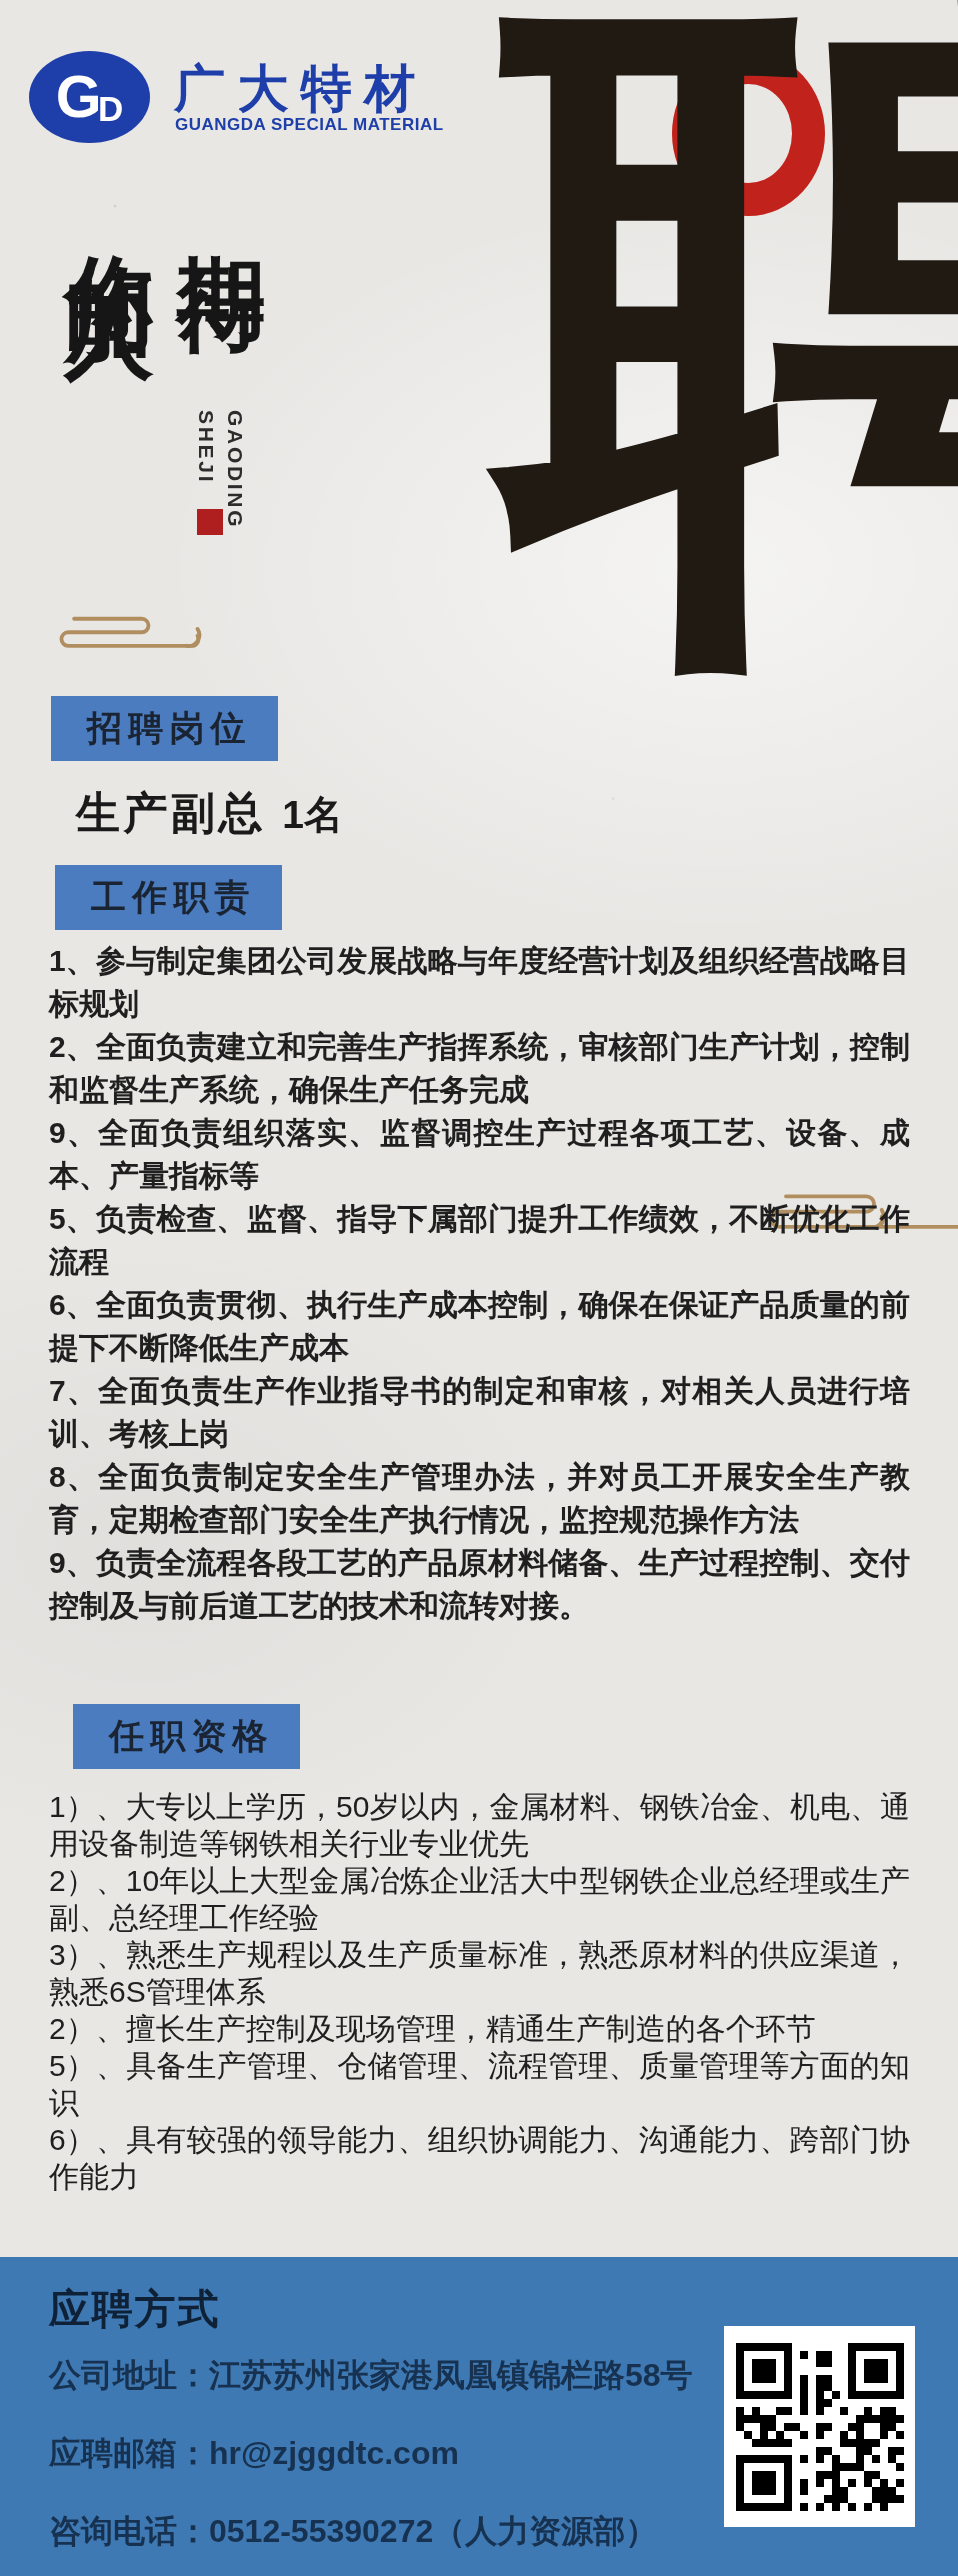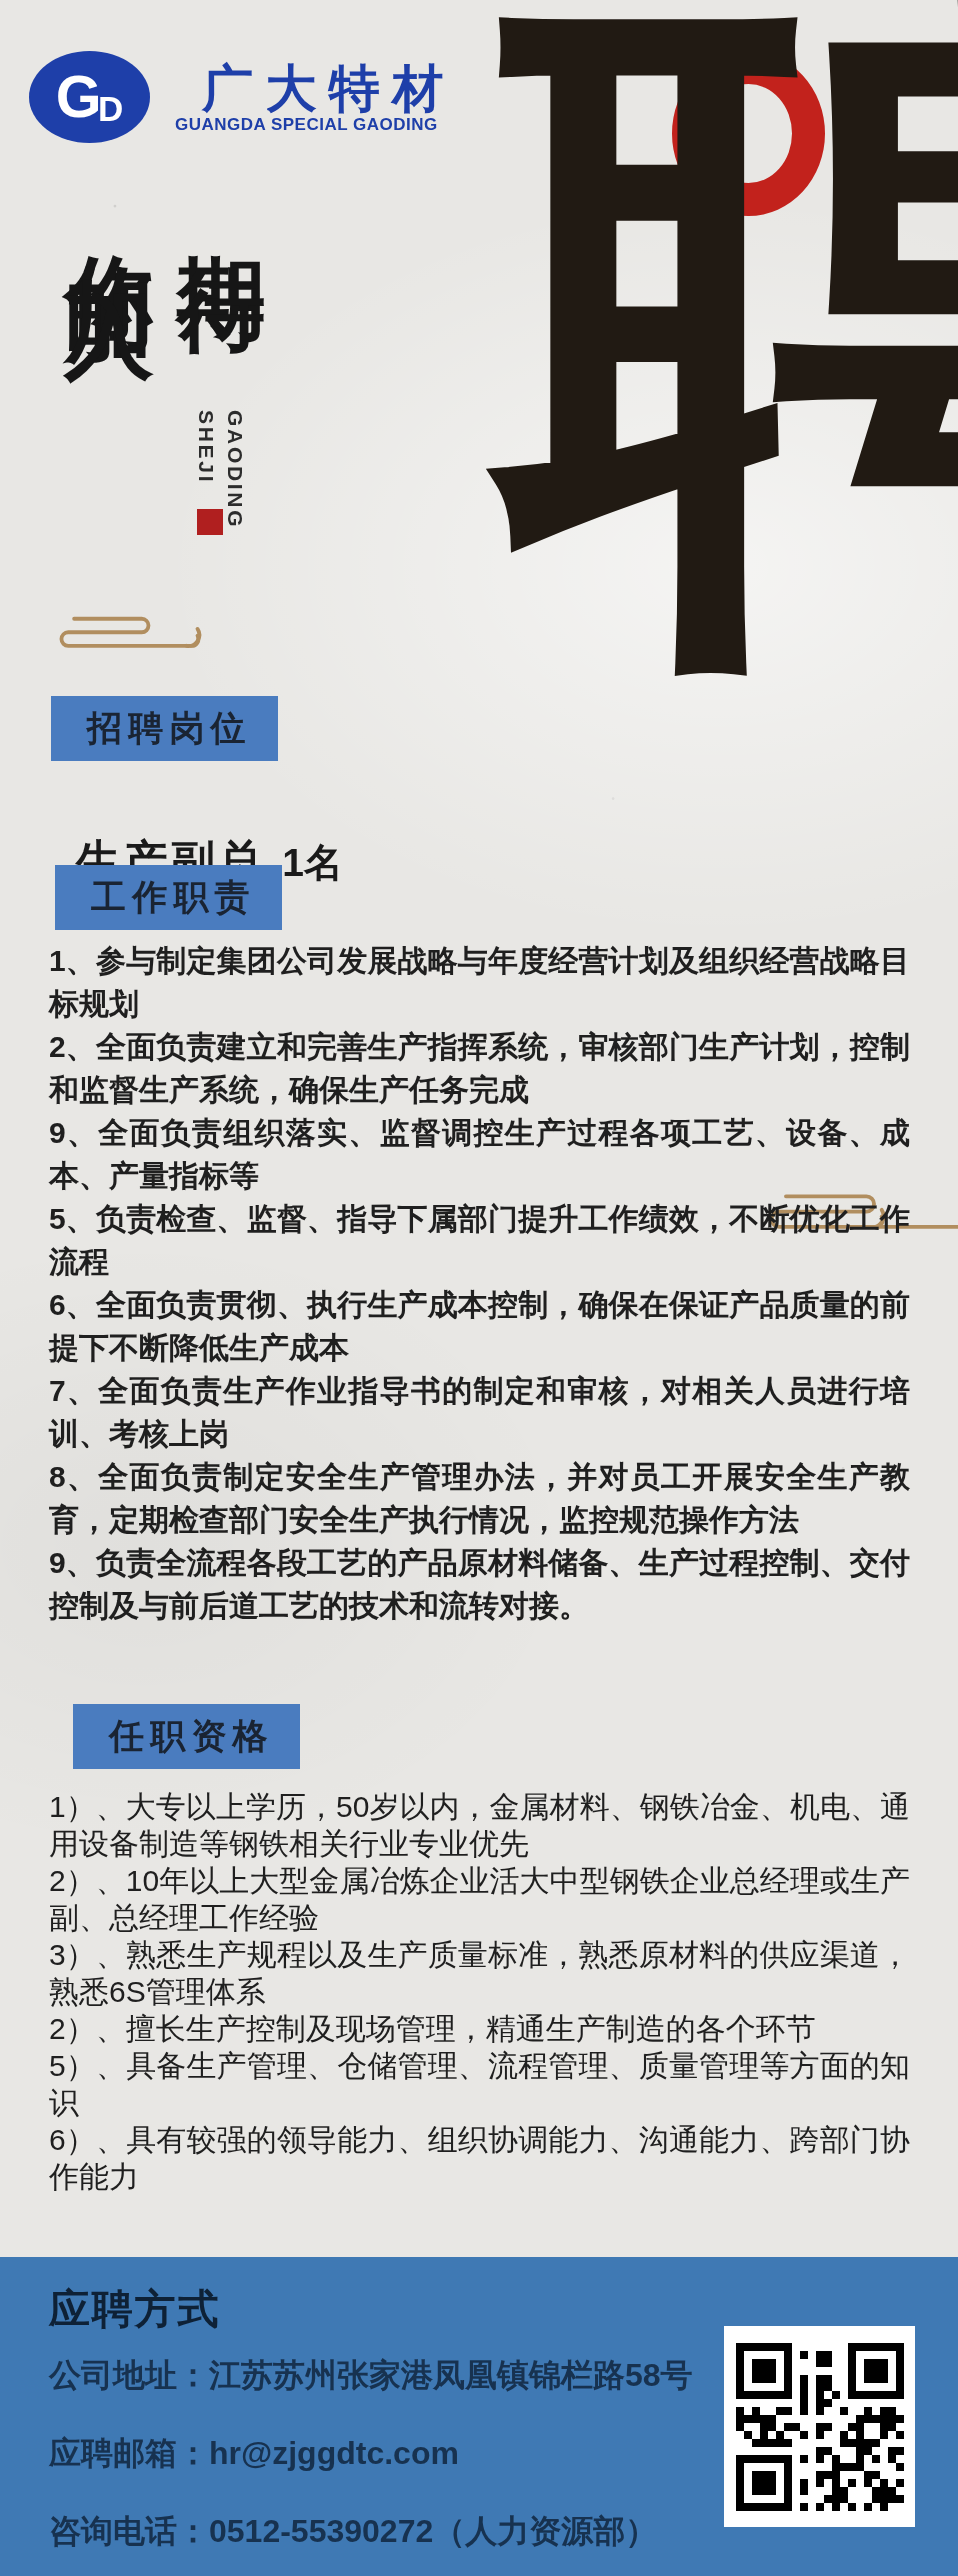--- a/index.html
+++ b/index.html
@@ -20,21 +20,21 @@
   
   .logo-ellipse{
     position:absolute;left:29px;top:51px;width:121px;height:92px;
     background:#1e3fa9;border-radius:50%;
     display:flex;align-items:center;justify-content:center;
   }
   .logo-g{color:#fff;font-weight:bold;font-size:59px;line-height:1;letter-spacing:-3.5px;}
   .logo-d{color:#fff;font-weight:bold;font-size:35px;line-height:1;margin-top:23px;}
   .brand-cn{
     position:absolute;left:174px;top:55px;width:266px;
-    color:#1e3fa9;font-weight:bold;font-size:51px;letter-spacing:12.4px;white-space:nowrap;margin-left:28px;
+    color:#1e3fa9;font-weight:bold;font-size:51px;letter-spacing:12.4px;white-space:nowrap;
   }
   .brand-en{
     position:absolute;left:175px;top:115px;
     color:#1e3fa9;font-weight:bold;font-size:17px;letter-spacing:0.5px;white-space:nowrap;
   }
   
   .v-serif{
     writing-mode:vertical-rl;text-orientation:upright;
     font-family:"Liberation Serif","DejaVu Serif",serif;font-weight:bold;color:#161616;
     font-size:89px;letter-spacing:11.5px;line-height:1;white-space:nowrap;
@@ -64,21 +64,21 @@
   
   .badge{
     position:absolute;height:65px;background:#4a7cbf;color:#1a2433;
     font-size:35px;font-weight:bold;letter-spacing:6.2px;
     display:flex;align-items:center;justify-content:center;padding:0 26px 0 36px;
     box-sizing:border-box;
   }
   .badge-post{left:51px;top:696px;min-width:225px;}
   .badge-duty{left:55px;top:865px;min-width:224px;}
   .badge-qual{left:73px;top:1704px;min-width:222px;}
-  .position-line{position:absolute;left:76px;top:784px;white-space:nowrap;color:#1a1a1a;margin-top:48px;}
+  .position-line{position:absolute;left:76px;top:784px;white-space:nowrap;color:#1a1a1a;}
   .position-title{font-size:44px;font-weight:bold;letter-spacing:3.5px;}
   .position-count{font-size:39px;font-weight:bold;margin-left:12.4px;}
   
   .duties{
     position:absolute;left:49px;top:939px;width:861px;
     font-size:30px;line-height:43px;color:#1f1f1f;text-align:justify;font-weight:bold;
   }
   .quals{
     position:absolute;left:49px;top:1788px;width:861px;
     font-size:30px;line-height:37px;color:#1f1f1f;text-align:justify;
@@ -105,21 +105,21 @@
 </head>
 <body>
 
 <div class="poster">
 
   <div class="logo-ellipse">
     <span class="logo-g">G</span>
     <span class="logo-d">D</span>
   </div>
   <div class="brand-cn">广大特材</div>
-  <div class="brand-en">GUANGDA SPECIAL GAODING</div>
+  <div class="brand-en">GUANGDA SPECIAL MATERIAL</div>
 
   <div class="v-serif slogan-left">你的加入</div>
   <div class="v-serif slogan-right">期待</div>
   <div class="watermark">
     <div>GAODING</div>
     <div>SHEJI</div>
   </div>
   <div class="red-square"></div>
 
   <div class="ring"></div>

